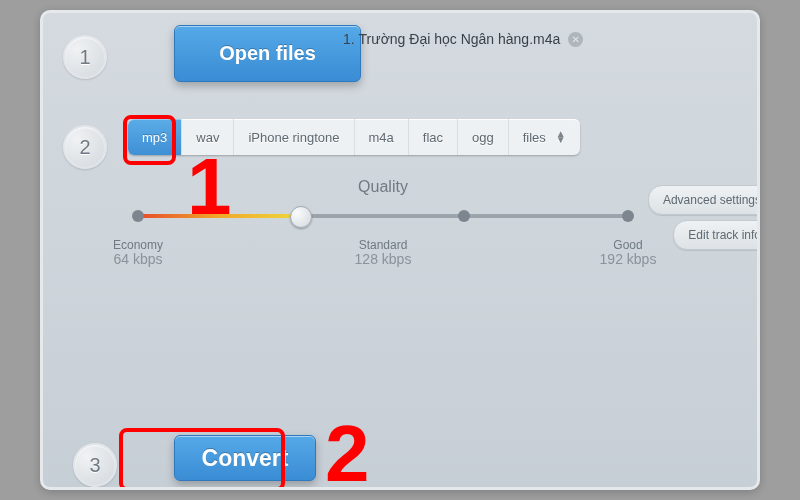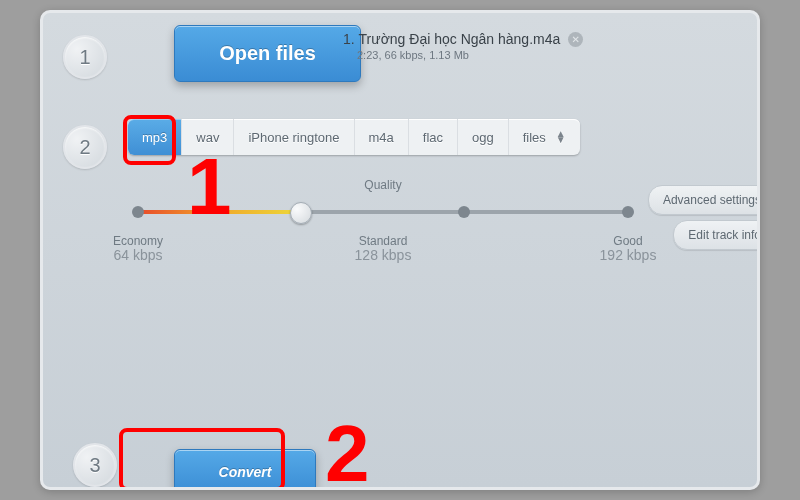--- a/index.html
+++ b/index.html
@@ -14,33 +14,33 @@
 .file-entry{position:absolute;left:300px;top:18px;color:#3a4249;}
 .file-line{display:flex;align-items:center;font-size:14px;}
 .file-sub{color:#6d7780;font-size:11px;margin-top:2px;margin-left:14px;}
 .remove-x{display:inline-flex;align-items:center;justify-content:center;width:15px;height:15px;border-radius:50%;background:#aeb5bb;color:#e2e6e9;font-size:10px;margin-left:8px;cursor:pointer;}
 .format-bar{position:absolute;left:85px;top:106px;display:flex;background:#eef1f3;border-radius:6px;height:36px;box-shadow:inset 0 1px 0 #fff,0 1px 2px rgba(0,0,0,0.25);}
 .format-tab{padding:8px 14px;display:flex;align-items:center;font-size:13px;color:#5e6972;border-right:1px solid #dadee2;cursor:pointer;text-shadow:0 1px 0 #fff;position:relative;}
 .format-tab:last-child{border-right:none;}
 .format-tab.active{background:linear-gradient(#5aace7,#3f8fd5);color:#fff;text-shadow:0 -1px 0 rgba(0,0,0,0.25);border-radius:6px 0 0 6px;box-shadow:inset 0 1px 0 rgba(255,255,255,0.4);}
 .more-arrows{display:inline-block;margin-left:10px;font-size:10px;color:#7b848c;line-height:6px;}
 .quality-zone{position:absolute;left:95px;top:165px;width:490px;}
-.quality-title{text-align:center;font-size:12px;color:#6f7a83;margin-bottom:10px;}
+.quality-title{text-align:center;font-size:16px;color:#6f7a83;margin-bottom:10px;}
 .slider-wrap{position:relative;height:20px;}
 .slider-track{position:absolute;left:0;right:0;top:8px;height:4px;border-radius:2px;background:#9ca4ab;}
 .slider-fill{position:absolute;left:0;top:8px;height:4px;border-radius:2px;width:33%;background:linear-gradient(to right,#e84a2a,#f0a82a,#ecd83a);}
 .slider-dot{position:absolute;top:4px;width:12px;height:12px;border-radius:50%;background:#7d868e;transform:translateX(-50%);}
 .d1{left:0%;}.d2{left:33.3%;}.d3{left:66.6%;}.d4{left:100%;}
 .slider-thumb{position:absolute;top:0;left:33.3%;transform:translateX(-50%);width:20px;height:20px;border-radius:50%;background:radial-gradient(circle at 30% 30%,#fafbfc,#d4d9dd);border:1px solid #a4adb5;box-shadow:0 1px 2px rgba(0,0,0,0.3);cursor:pointer;}
 .tick-row{display:flex;justify-content:space-between;margin-top:12px;}
 .tick{text-align:center;font-size:12px;color:#6f7a83;line-height:14px;width:70px;margin-left:-35px;margin-right:-35px;}
 .tick small{font-size:14px;color:#8a939b;}
 .pill-btn{position:absolute;right:-25px;background:linear-gradient(#eff2f4,#dde2e6);border:1px solid #c2c9cf;border-radius:14px;height:28px;padding:0 20px 0 14px;font-size:12px;color:#5e6972;display:flex;align-items:center;box-shadow:0 1px 1px rgba(0,0,0,0.1);cursor:pointer;white-space:nowrap;}
 .adv{top:172px;}.edit{top:207px;}
-.convert{position:absolute;left:85px;top:436px;width:140px;height:44px;font-size:14px;font-style:italic;}
+.convert{position:absolute;left:85px;top:422px;width:140px;height:44px;font-size:23px;}
 .hl{position:absolute;border:4px solid #ff0000;border-radius:8px;pointer-events:none;}
 .hl1{left:80px;top:102px;width:45px;height:42px;}
 .hl2{left:76px;top:415px;width:158px;height:55px;}
 .annot{position:absolute;color:#ff0000;font-size:80px;font-weight:bold;font-family:Arial,sans-serif;pointer-events:none;}
 .a1{left:144px;top:128px;}
 .a2{left:282px;top:395px;}
 </style>
 </head>
 <body>
 
@@ -51,21 +51,20 @@
   <div class="step-badge badge3">3</div>
 
   <div class="btn-blue open-files">Open files</div>
 
   <div class="file-entry">
     <div class="file-line">
       <span>1.</span>&nbsp;
       <span>Trường Đại học Ngân hàng.m4a</span>
       <span class="remove-x">✕</span>
     </div>
-    <div class="file-sub">2:23, 66 kbps, 1.13 Mb</div>
   </div>
 
   <div class="format-bar">
     <div class="format-tab active">mp3</div>
     <div class="format-tab">wav</div>
     <div class="format-tab">iPhone ringtone</div>
     <div class="format-tab">m4a</div>
     <div class="format-tab">flac</div>
     <div class="format-tab">ogg</div>
     <div class="format-tab">

